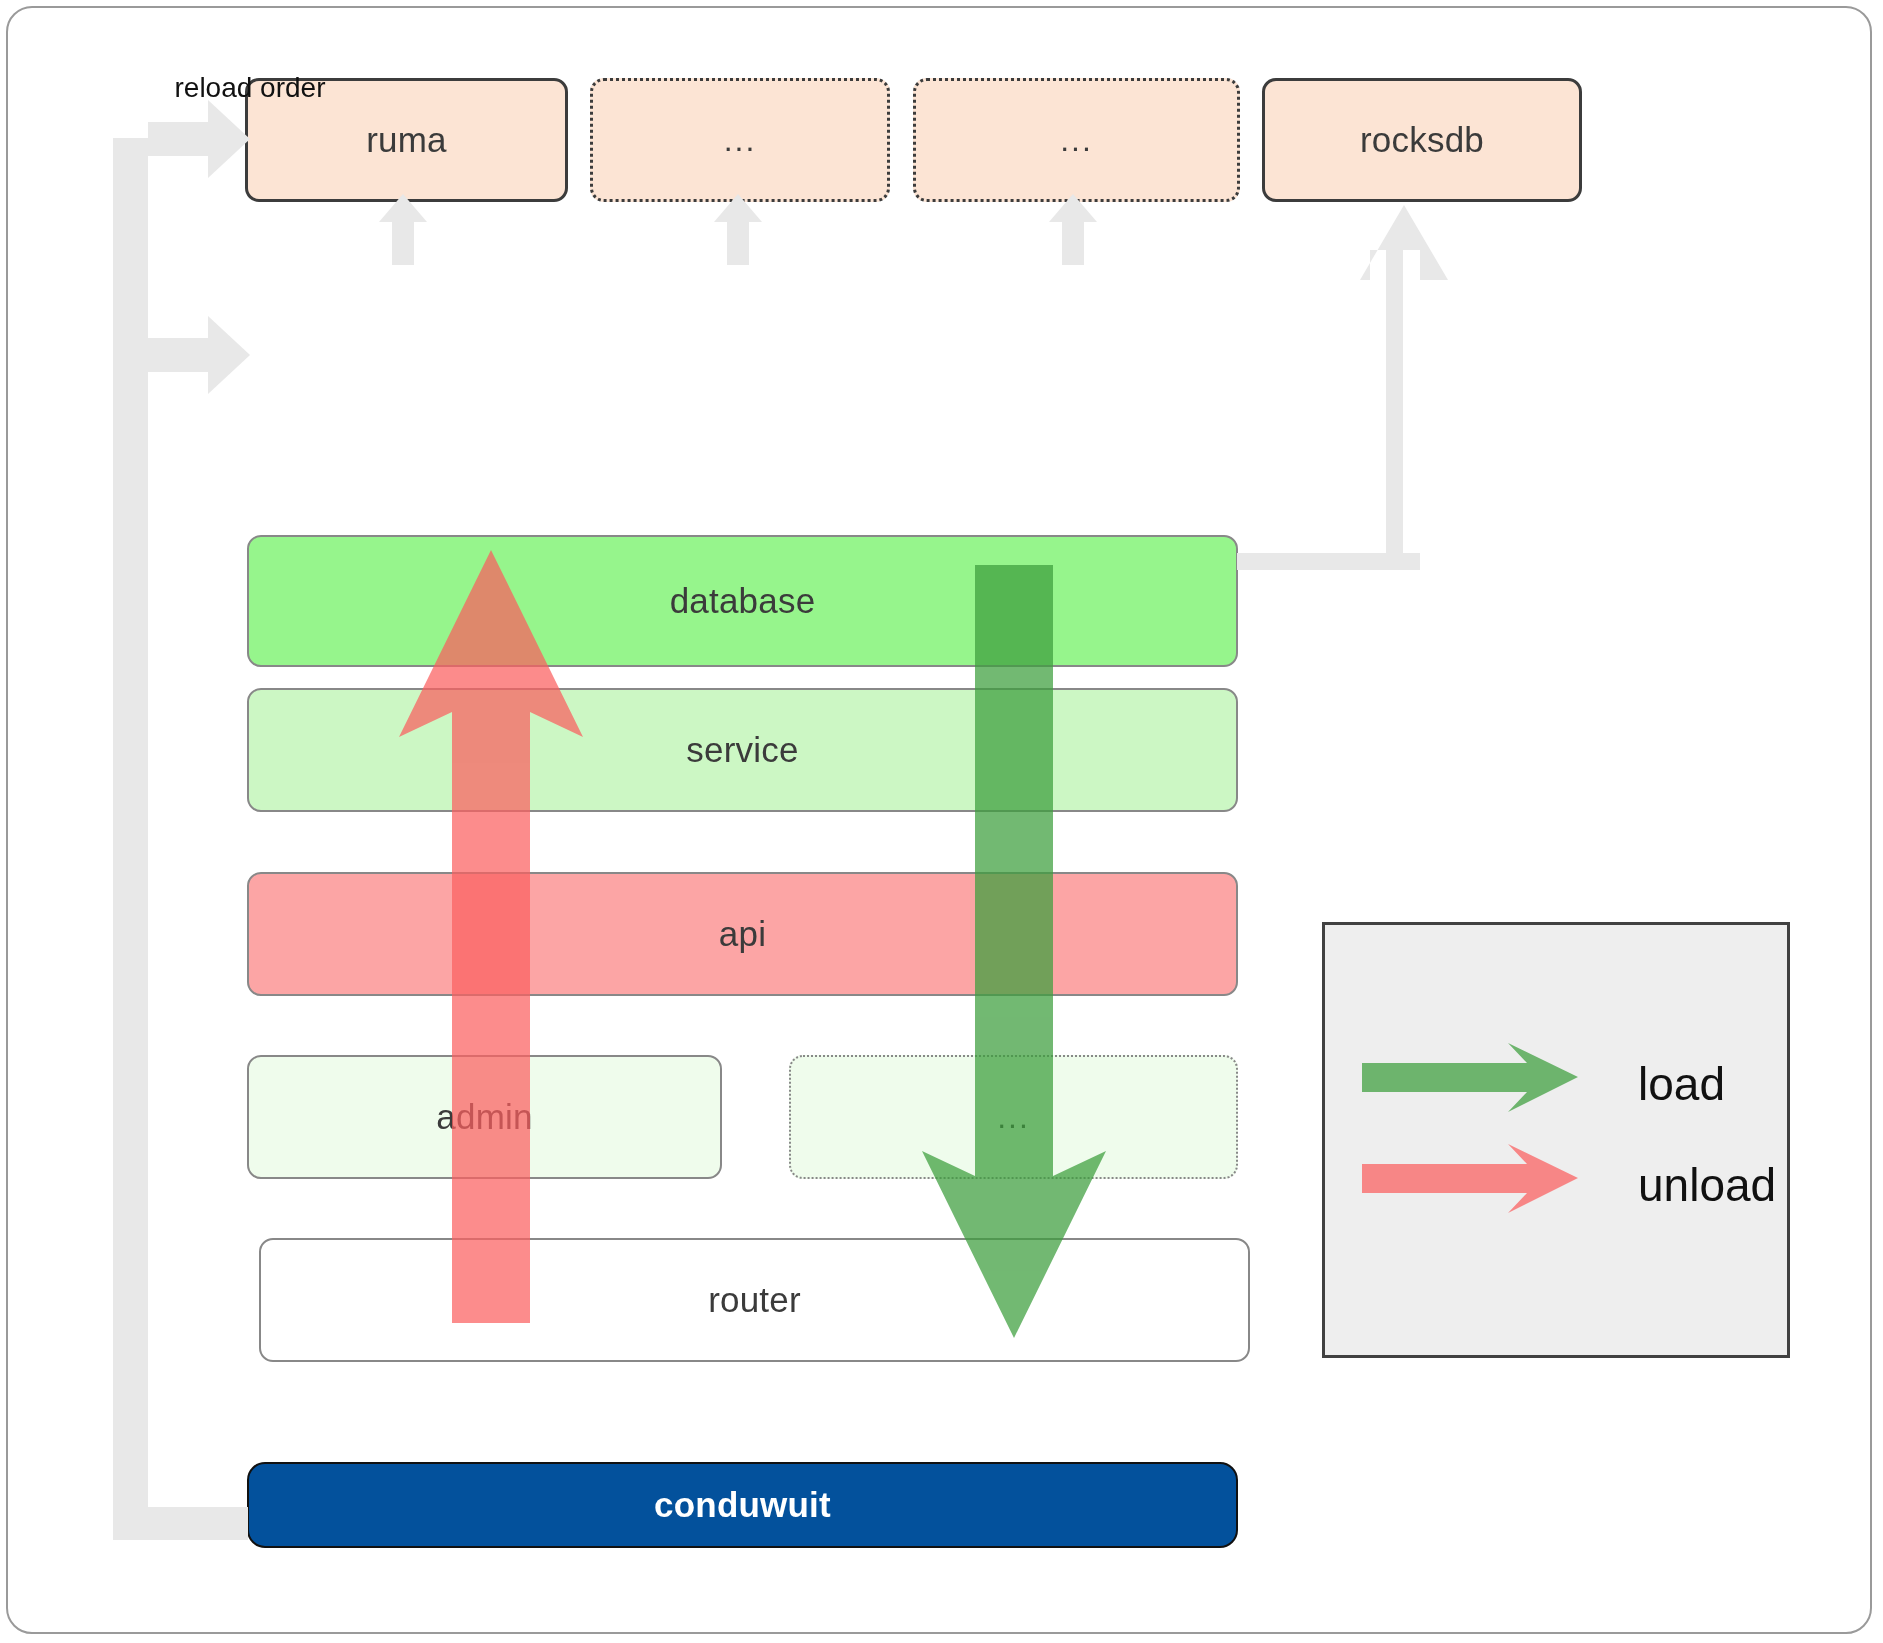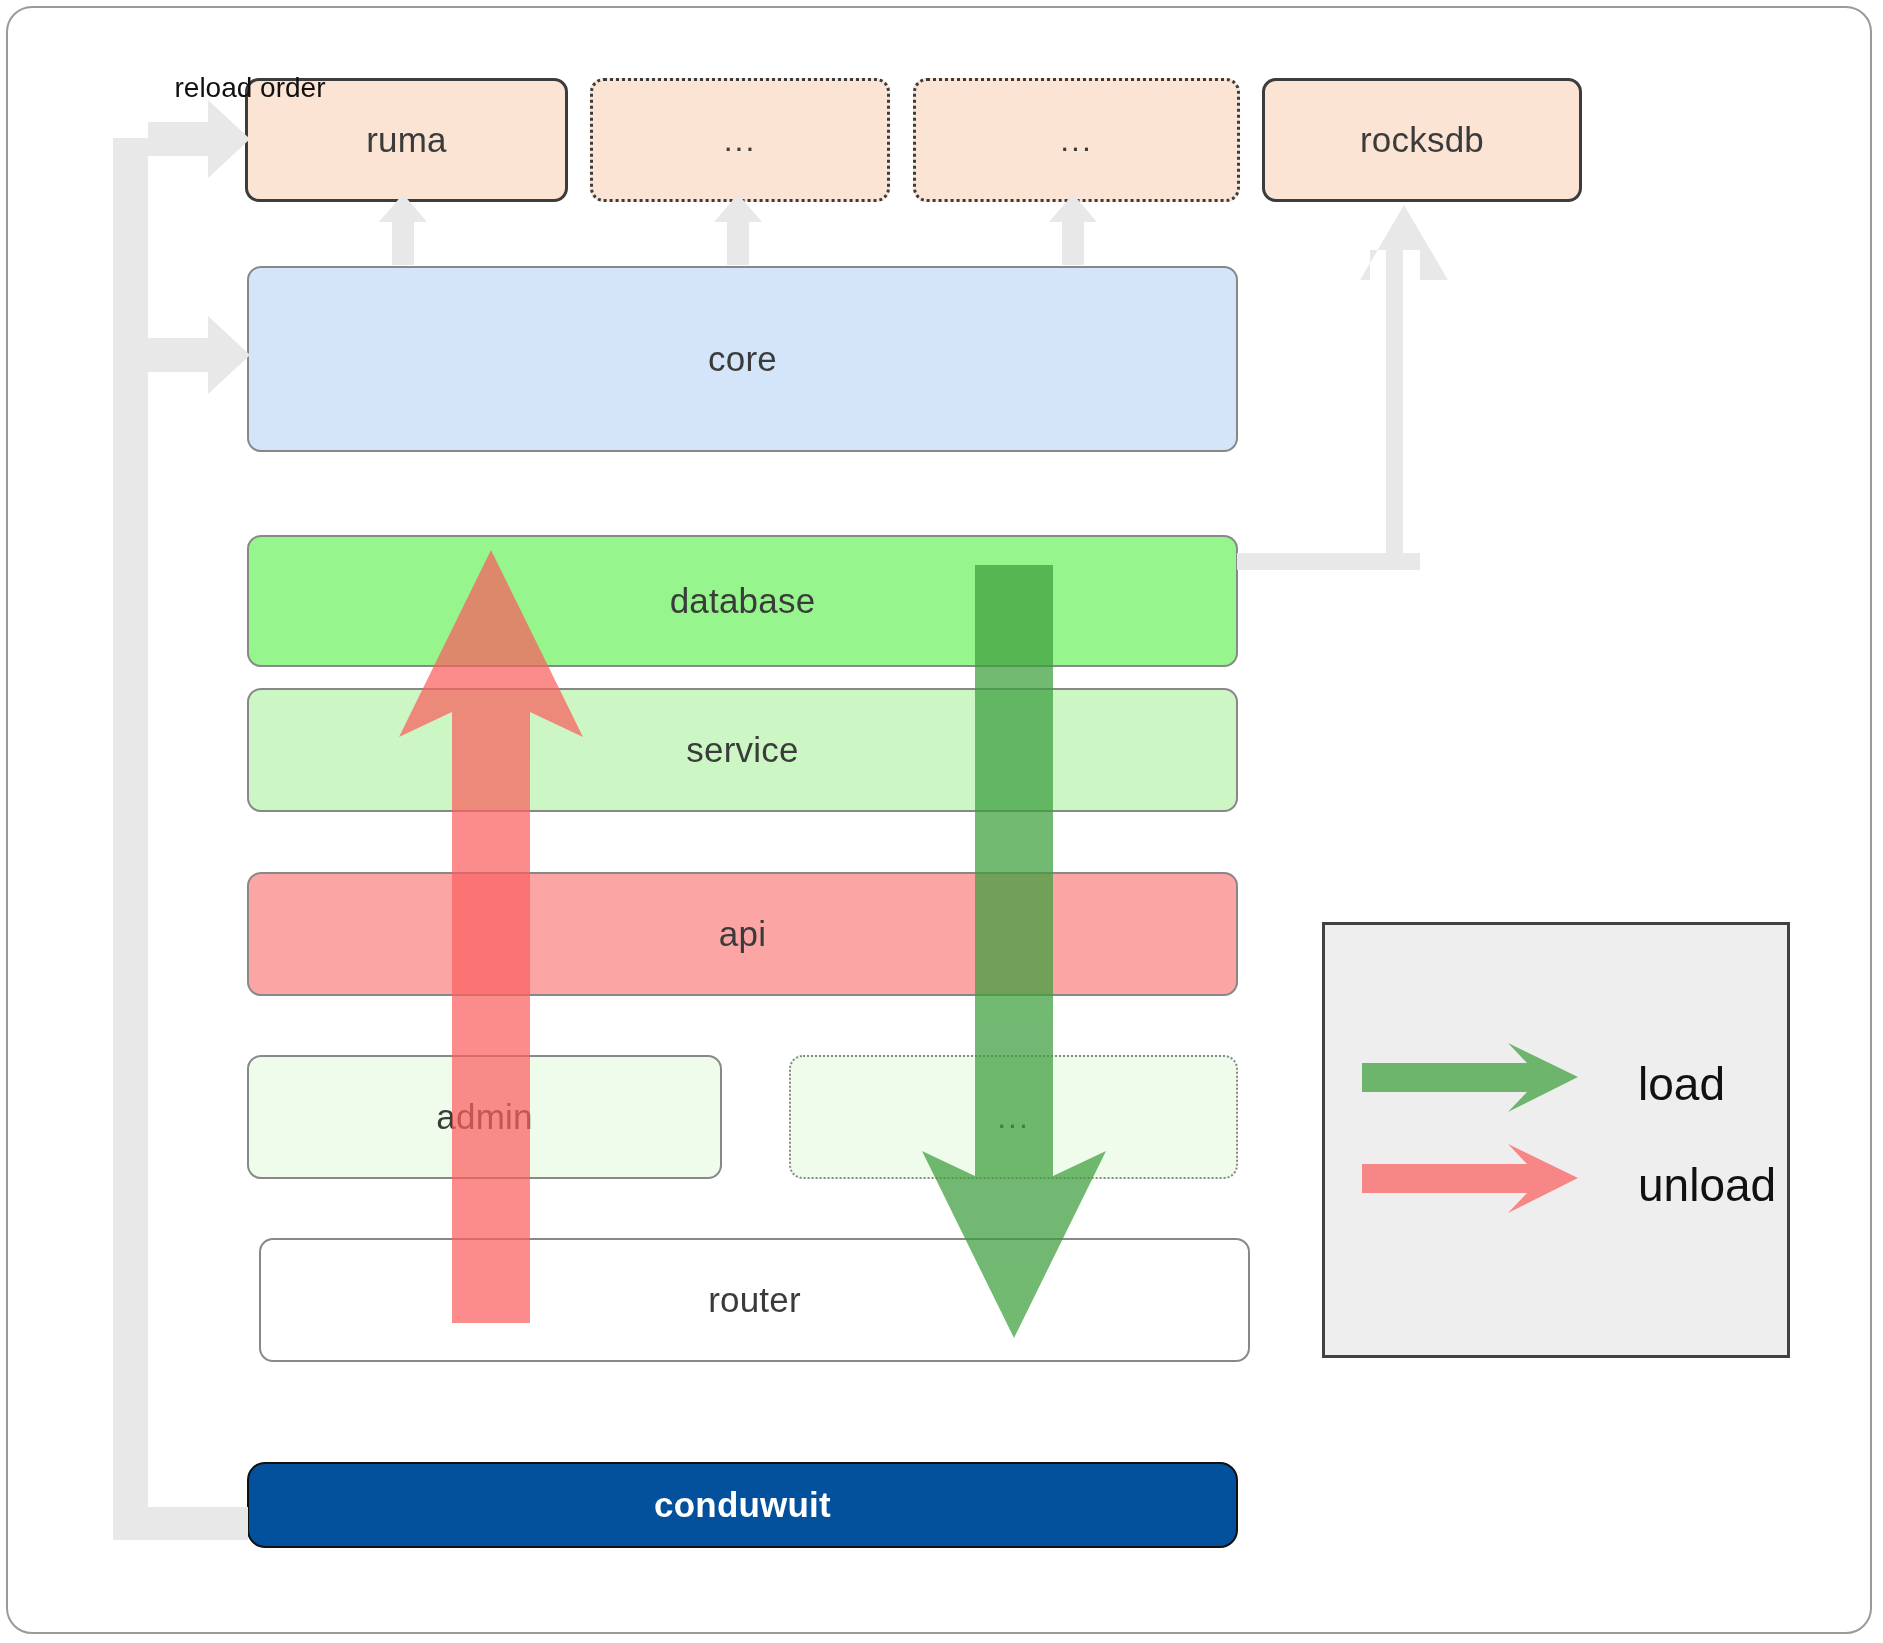--- a/index.html
+++ b/index.html
@@ -146,23 +146,20 @@
   <div class="node dotted-dark tier-peach" style="left:590px; top:78px; width:300px; height:124px;">
     <span class="dots">...</span>
   </div>
   <div class="node dotted-dark tier-peach" style="left:913px; top:78px; width:327px; height:124px;">
     <span class="dots">...</span>
   </div>
   <div class="node solid-dark tier-peach" style="left:1262px; top:78px; width:320px; height:124px;">
     <span>rocksdb</span>
   </div>
 
-  <div class="node solid-gray tier-blue" style="left:247px; top:266px; width:991px; height:186px;">
-    <span>core</span>
-  </div>
 
   <div class="node solid-gray tier-green1" style="left:247px; top:535px; width:991px; height:132px;">
     <span>database</span>
   </div>
 
   <div class="node solid-gray tier-green2" style="left:247px; top:688px; width:991px; height:124px;">
     <span>service</span>
   </div>
 
   <div class="node solid-gray tier-green3" style="left:247px; top:872px; width:991px; height:124px;">

